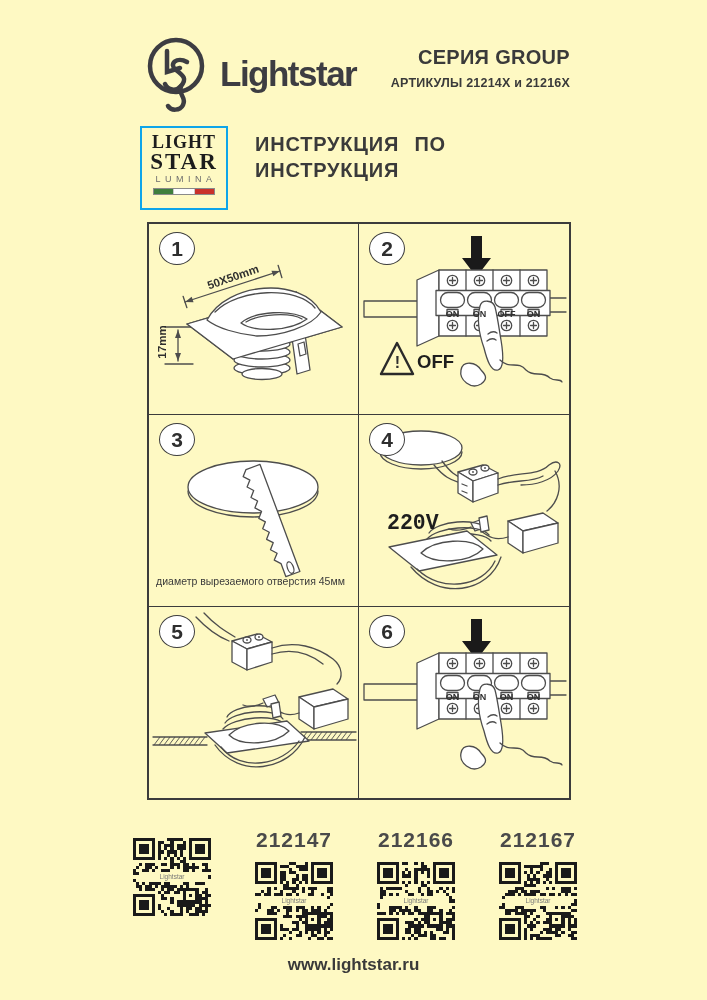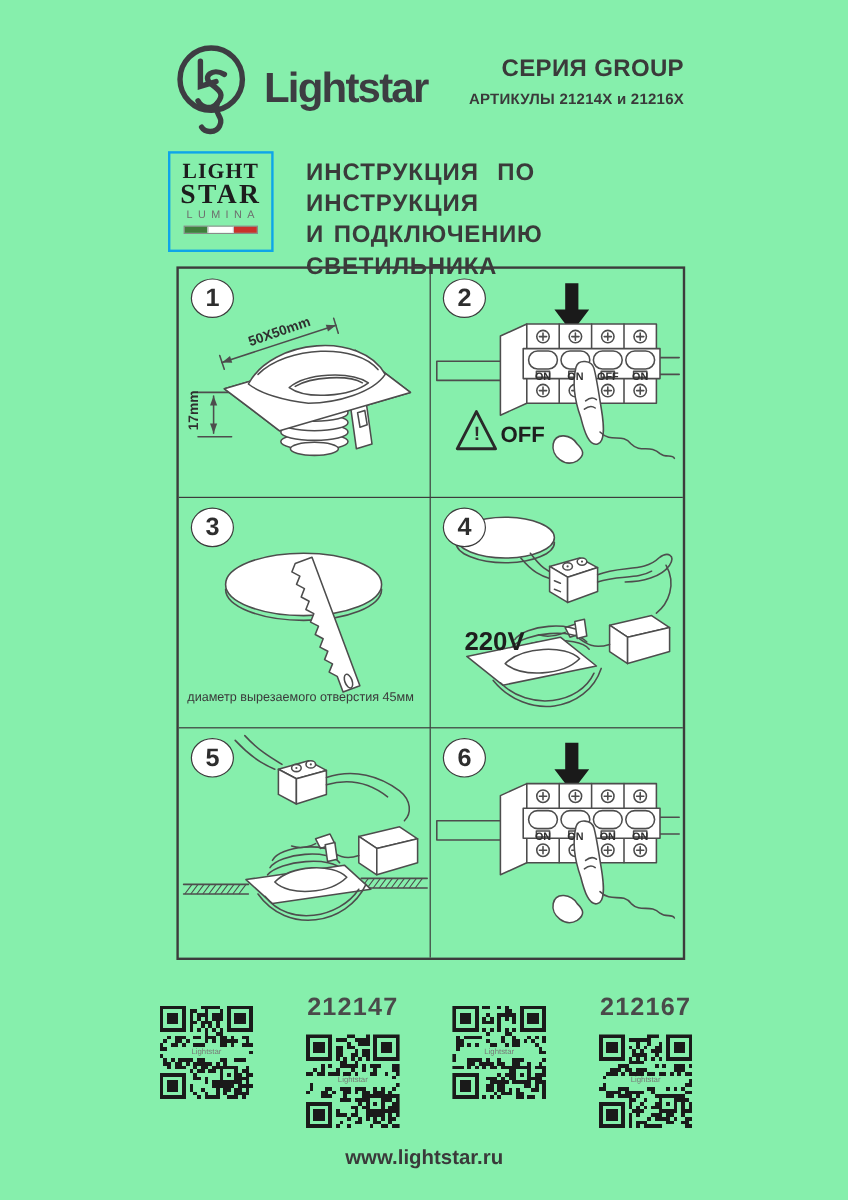--- a/index.html
+++ b/index.html
@@ -1,16 +1,16 @@
 <!DOCTYPE html>
 <html><head>
 <meta charset="utf-8">
 <style>
   html,body{margin:0;padding:0;background:#fff;}
-  .page{position:relative;width:707px;height:1000px;background:#86efac;
+  .page{position:relative;width:707px;height:1000px;background:#fef9c3;
         font-family:"Liberation Sans",sans-serif;color:#3b3b3b;overflow:hidden;}
   
   .brandrow{position:absolute;left:140px;top:34px;display:flex;align-items:center;}
   .wordmark{font-size:35px;font-weight:600;letter-spacing:-1.5px;color:#3d3d42;margin-left:8px;}
   .hdr-right{position:absolute;right:137px;top:46px;text-align:right;}
   .series{font-size:20px;font-weight:800;color:#3a3a3a;letter-spacing:0.3px;}
   .articles{font-size:12.5px;font-weight:700;color:#3a3a3a;margin-top:7px;letter-spacing:0.2px;}
   
   .groupbox{position:absolute;left:140px;top:126px;width:84px;height:74px;border:2px solid #0ea5e9;
             text-align:center;font-family:"Liberation Serif",serif;padding-top:6px;box-sizing:content-box;}
@@ -38,21 +38,21 @@
   .lbl{position:absolute;color:#2f2f2f;}
   .dimw{left:38px;top:47px;width:92px;text-align:center;font-size:11.5px;font-weight:600;
         transform:rotate(-19deg);}
   .dimh{left:-7px;top:112px;width:40px;text-align:center;font-size:11.5px;font-weight:600;
         transform:rotate(-90deg);}
   .sw{top:83px;width:27px;height:15px;line-height:15px;text-align:center;font-size:9px;font-weight:700;}
   .sw0{left:80px;} .sw1{left:107px;} .sw2{left:134px;} .sw3{left:161px;}
   .warnmark{left:30px;top:130px;width:17px;text-align:center;font-size:16px;font-weight:800;}
   .warntext{left:58px;top:127px;font-size:18.5px;font-weight:800;color:#1e1e1e;}
   .caption{left:0;right:6px;top:160px;text-align:center;font-size:10.5px;color:#3a3a3a;}
-  .voltage{left:28px;top:108px;font-size:21.5px;font-weight:800;color:#1e1e1e;}
+  .voltage{left:28px;top:96px;font-size:21.5px;font-weight:800;color:#1e1e1e;font-family:Liberation Mono, monospace;}
   
   .products{position:absolute;left:113px;top:828px;width:484px;display:flex;justify-content:space-between;}
   .product{width:118px;text-align:center;}
   .pcode{font-size:21px;font-weight:700;color:#4a4a4a;letter-spacing:1px;}
   .qrwrap{position:relative;width:78px;height:78px;margin:10px auto 0;}
   .qrmark{position:absolute;left:0;right:0;top:35px;text-align:center;font-size:6.5px;color:#777;
           line-height:8px;}
   
   .footer{position:absolute;left:0;right:0;top:955px;text-align:center;font-size:17px;font-weight:800;
           color:#3a3a3a;}
@@ -85,21 +85,20 @@
     <div class="gl3">LUMINA</div>
     <div class="flag">
       <div style="background:#3f7e3c;"></div>
       <div style="background:#ffffff;border-left:1px solid #c9c9c9;border-right:1px solid #c9c9c9;"></div>
       <div style="background:#c9312b;"></div>
     </div>
   </div>
 
   <div class="titleblock">
     <div class="t1">ИНСТРУКЦИЯ ПО ИНСТРУКЦИЯ</div>
-    <div class="t2">И ПОДКЛЮЧЕНИЮ СВЕТИЛЬНИКА</div>
   </div>
 
   <div class="stepgrid">
 
     <div class="cell">
       <div>
           <svg width="212" height="192" viewBox="0 0 212 192">
             <path d="M34.1,72.3 L37.9,83.7 M129.1,41.3 L132.9,53.7" stroke="#4d4d4d" fill="none" stroke-width="1.3" stroke-linecap="round" stroke-linejoin="round"></path>
             <path d="M36,78 L131,47" stroke="#4d4d4d" fill="none" stroke-width="1.3" stroke-linecap="round" stroke-linejoin="round"></path>
             <polygon points="36,78 44.535977276873446,78.37025927226766 42.67467390817654,72.66626507787392" fill="#4d4d4d"></polygon>
@@ -894,20 +893,21 @@
               <rect x="20" y="24" width="1" height="1"></rect>
               <rect x="21" y="24" width="1" height="1"></rect>
               <rect x="23" y="24" width="1" height="1"></rect>
               <rect x="24" y="24" width="1" height="1"></rect>
             </g>
           </svg>
         <span class="qrmark">Lightstar</span>
       </div>
     </div>
     <div class="product">
+      <div class="pcode">212166</div>
       <div class="qrwrap">
           <svg width="78" height="78" viewBox="0 0 25 25" shape-rendering="crispEdges" style="position:absolute;left:0;top:0;">
             <g fill="#1a1a1a">
               <rect x="0" y="0" width="1" height="1"></rect>
               <rect x="1" y="0" width="1" height="1"></rect>
               <rect x="2" y="0" width="1" height="1"></rect>
               <rect x="3" y="0" width="1" height="1"></rect>
               <rect x="4" y="0" width="1" height="1"></rect>
               <rect x="5" y="0" width="1" height="1"></rect>
               <rect x="6" y="0" width="1" height="1"></rect>

